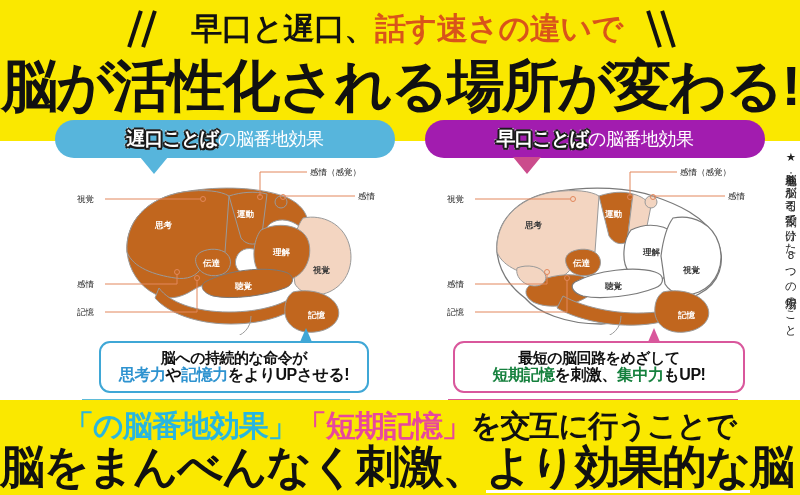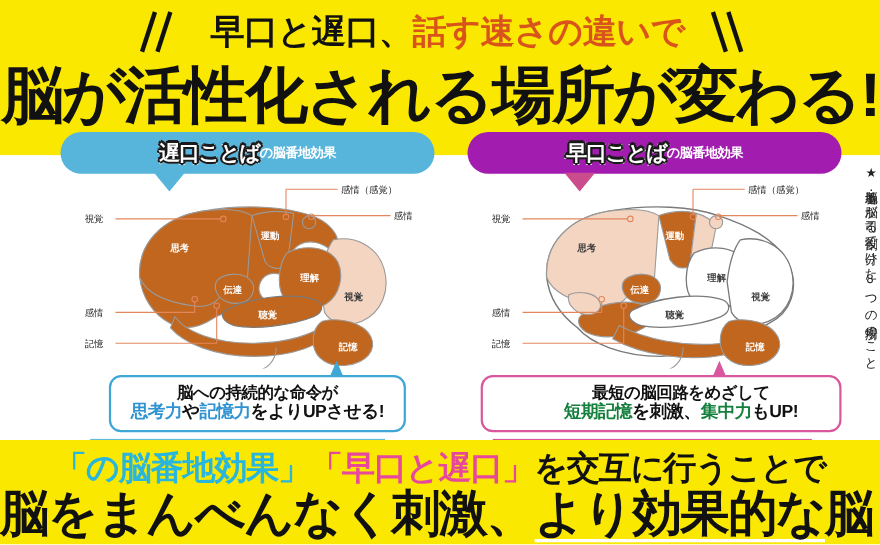--- a/index.html
+++ b/index.html
@@ -46,21 +46,21 @@
   .banner .big{
     font-size:19px;font-weight:bold;color:#fff;
     -webkit-text-stroke:3px #fff;
     paint-order:stroke fill;
     text-shadow:
       2px 0 0 #1a1a1a,-2px 0 0 #1a1a1a,0 2px 0 #1a1a1a,0 -2px 0 #1a1a1a,
       1.5px 1.5px 0 #1a1a1a,-1.5px 1.5px 0 #1a1a1a,1.5px -1.5px 0 #1a1a1a,-1.5px -1.5px 0 #1a1a1a;
     letter-spacing:-1px;
   }
   .banner .small{
-    font-size:12px;font-weight:bold;color:#fff;margin-left:0;letter-spacing:-0.5px;
+    font-size:18px;font-weight:normal;color:#fff;margin-left:0;letter-spacing:-0.5px;
   }
   .banner-tip{
     position:absolute;top:157px;width:0;height:0;
     border-left:14px solid transparent;border-right:14px solid transparent;
   }
   .banner-tip.left{left:140px;border-top:17px solid #57B5DC;}
   .banner-tip.right{left:513px;border-top:17px solid #CB4C8C;}
 
   
   .brain-wrap{position:absolute;top:160px;height:175px;}
@@ -80,21 +80,21 @@
   .lead{stroke:#E2875C;stroke-width:1;fill:none;}
   .leaddot{fill:none;stroke:#E2875C;stroke-width:1;}
 
   
   .callout{
     position:absolute;top:341px;height:48px;border-radius:11px;background:#fff;
     display:flex;flex-direction:column;align-items:center;justify-content:center;
     white-space:nowrap;line-height:1.12;
   }
   .callout.left{left:99px;width:266px;border:2.2px solid #3FA7D6;}
-  .callout.right{left:437px;width:288px;border:2.2px solid #D9579C;padding-left:36px;}
+  .callout.right{left:453px;width:288px;border:2.2px solid #D9579C;}
   .callout .l1{font-size:15px;font-weight:bold;color:#111;letter-spacing:-0.5px;}
   .callout .l2{font-size:16px;font-weight:bold;color:#111;letter-spacing:-0.5px;}
   .callout .blue{color:#2E93D0;}
   .callout .pink{color:#15803d;}
 
   .cotail{position:absolute;width:0;height:0;}
   .cotail.left{left:300px;top:328px;
     border-left:6px solid transparent;border-right:6px solid transparent;border-bottom:14px solid #3FA7D6;}
   .cotail.right{left:648px;top:328px;
     border-left:6px solid transparent;border-right:6px solid transparent;border-bottom:14px solid #D9579C;}
@@ -314,17 +314,17 @@
   <div class="cotail right"></div>
   <div class="callout right">
     <div class="l1">最短の脳回路をめざして</div>
     <div class="l2"><span class="pink">短期記憶</span><span>を刺激、</span><span class="pink">集中力</span><span>もUP!</span></div>
   </div>
   <div class="rule right"></div>
 
   <div class="sidenote">★脳番地：脳が司る役割で分けた8つの場所のこと</div>
 
   <div class="footer-band">
-    <div class="ft-line1"><span class="cy">「の脳番地効果」</span><span class="pk">「早口と遅口」</span><span>を交互に行うことで</span></div>
+    <div class="ft-line1"><span class="cy">「の脳番地効果」</span><span class="pk">「短期記憶」</span><span>を交互に行うことで</span></div>
     <div class="ft-line2"><span>脳をまんべんなく刺激、</span><span class="underline-box">より効果的な</span><span>脳トレに!</span></div>
   </div>
 
 </div>
 
 </body></html>

